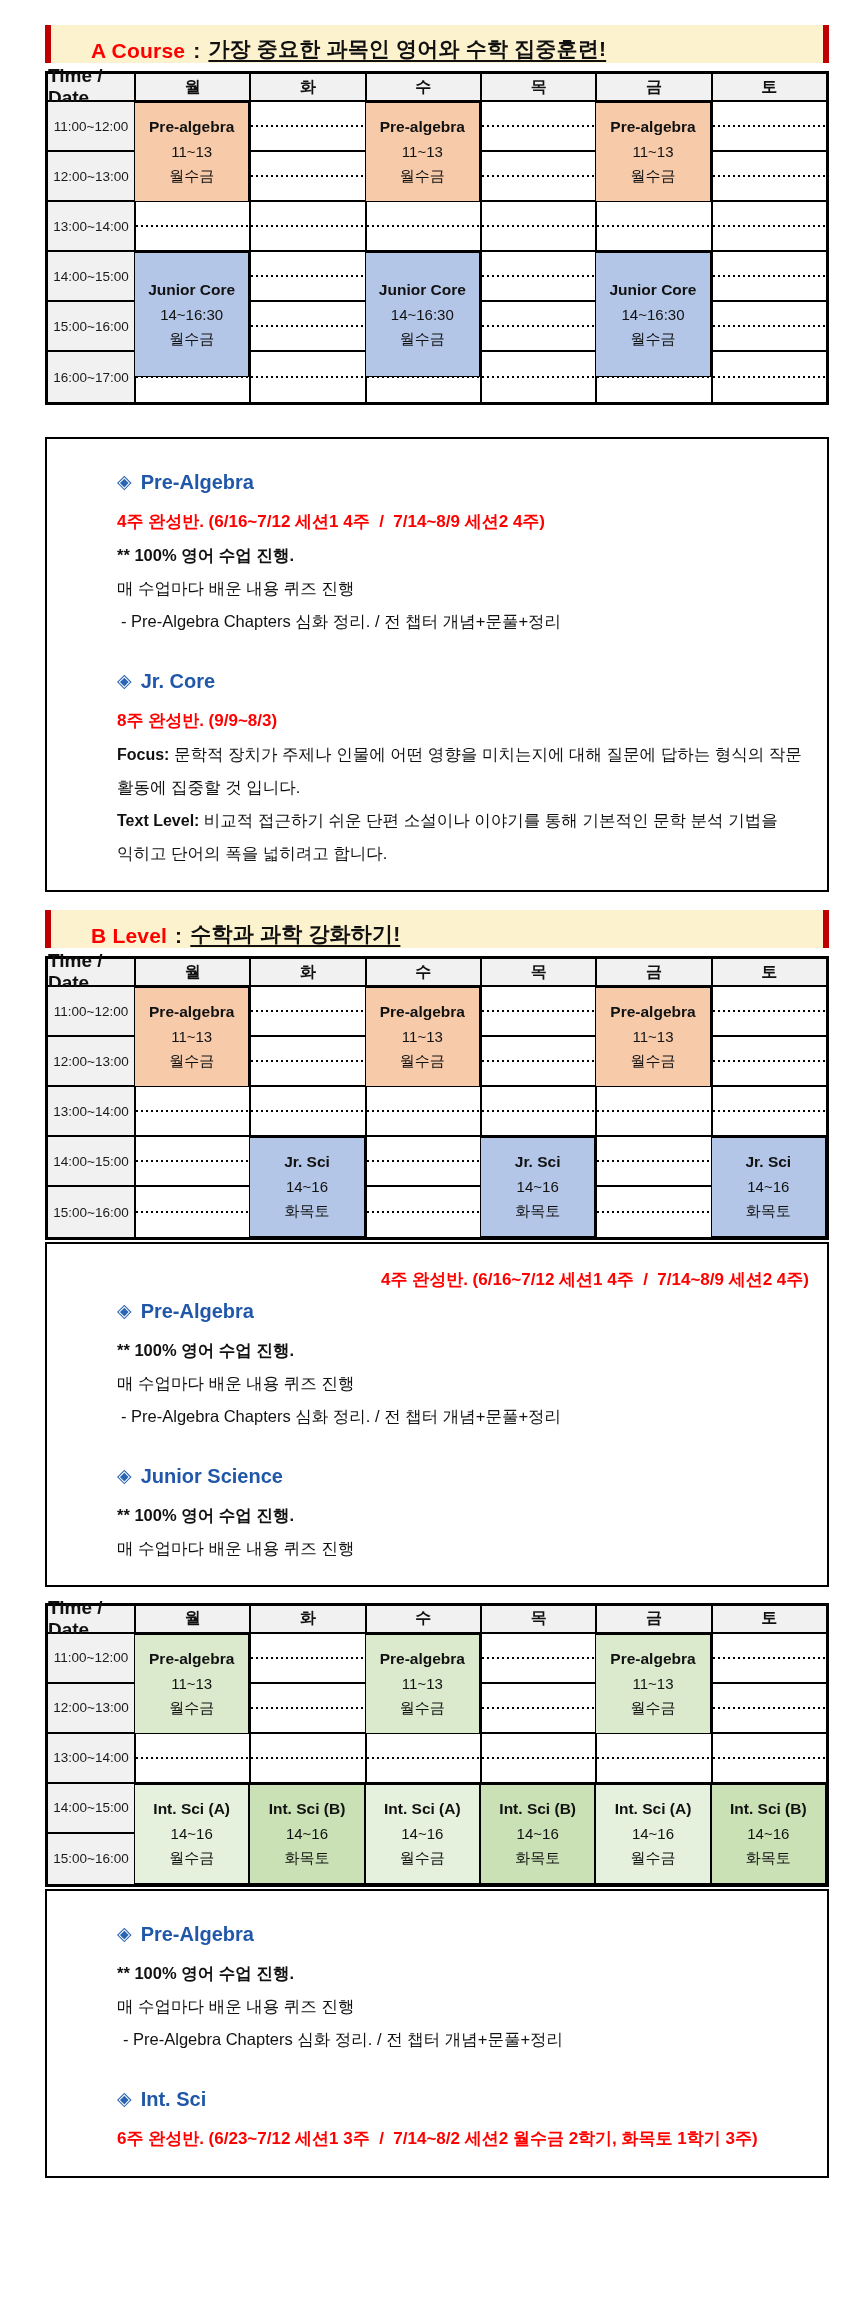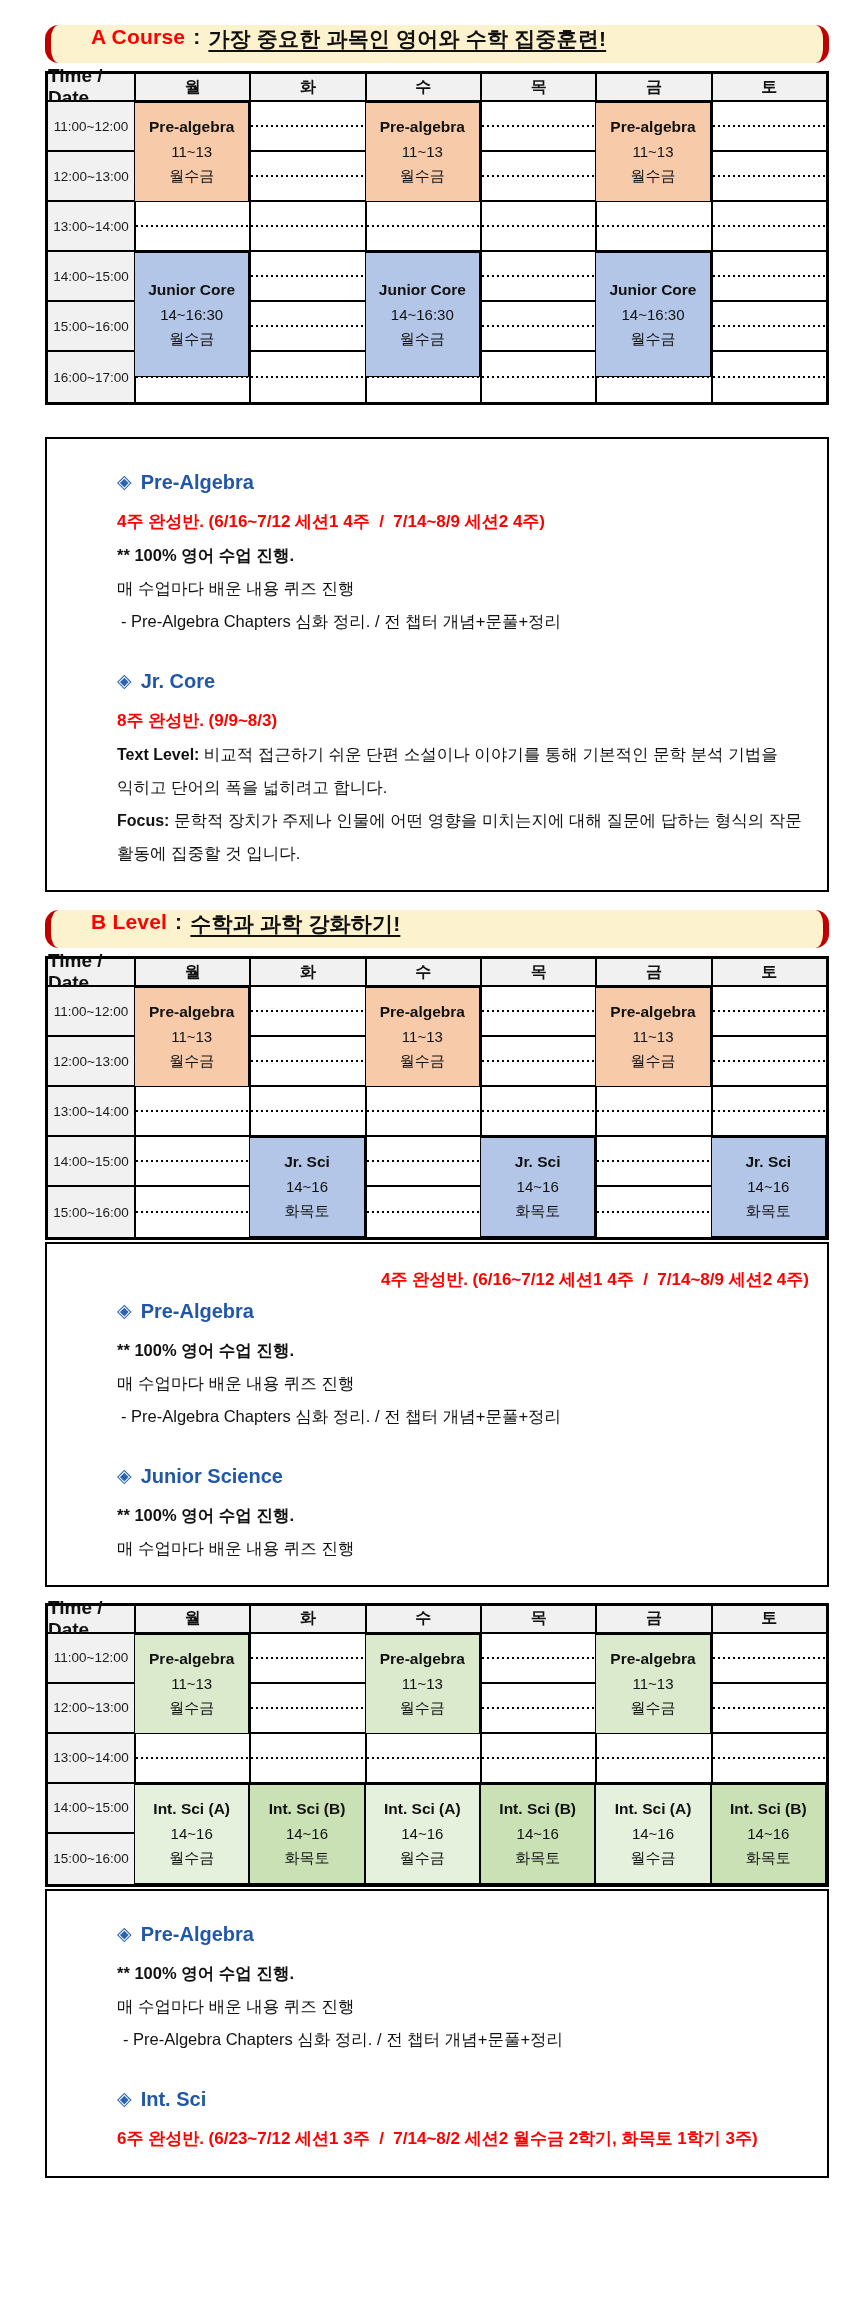--- a/index.html
+++ b/index.html
@@ -7,22 +7,22 @@
     width:850px;height:2304px;position:relative;
     font-family:"Liberation Sans","DejaVu Sans",sans-serif;
     color:#111;
   }
   .page{position:absolute;left:45px;top:25px;width:784px;}
 
   
   .band{
     box-sizing:border-box;width:784px;height:38px;margin-bottom:8px;
     background:#FCF2CE;border-left:6px solid #C00000;border-right:6px solid #C00000;
-    display:flex;align-items:flex-start;padding-left:40px;
-    font-size:21px;font-weight:bold;letter-spacing:.2px;border-radius:14px;
+    display:flex;align-items:flex-end;padding-left:40px;
+    font-size:21px;font-weight:bold;letter-spacing:.2px;
   }
   .band .clabel{color:#FF0000;}
   .band .colon{margin:0 8px;color:#111;}
   .band .ctitle{color:#111;text-decoration:underline;text-underline-offset:4px;text-decoration-thickness:2px;}
 
   
   .sched{
     box-sizing:border-box;width:784px;display:grid;
     grid-template-columns:86px repeat(6,1fr);
     border:3px solid #000;background:#fff;margin-bottom:2px;
@@ -174,24 +174,24 @@
       <div class="n-red">4주 완성반. (6/16~7/12 세션1 4주  /  7/14~8/9 세션2 4주)</div>
       <div class="n-bold">** 100% 영어 수업 진행.</div>
       <div class="n-text">매 수업마다 배운 내용 퀴즈 진행</div>
       <div class="n-text" style="padding-left: 4px;">- Pre-Algebra Chapters 심화 정리. / 전 챕터 개념+문풀+정리</div>
       <div class="n-spacer"></div>
       <div class="n-heading">
         <span class="dm">◈</span>
         <span>Jr. Core</span>
       </div>
       <div class="n-red">8주 완성반. (9/9~8/3)</div>
+      <div class="n-labeled"><b>Focus: </b><span class="pre">문학적 장치가 주제나 인물에 어떤 영향을 미치는지에 대해 질문에 답하는 형식의 작문
+활동에 집중할 것 입니다.</span></div>
       <div class="n-labeled"><b>Text Level: </b><span class="pre">비교적 접근하기 쉬운 단편 소설이나 이야기를 통해 기본적인 문학 분석 기법을
 익히고 단어의 폭을 넓히려고 합니다.</span></div>
-      <div class="n-labeled"><b>Focus: </b><span class="pre">문학적 장치가 주제나 인물에 어떤 영향을 미치는지에 대해 질문에 답하는 형식의 작문
-활동에 집중할 것 입니다.</span></div>
     </section>
 
   <div class="band">
     <span class="clabel">B Level</span>
     <span class="colon">:</span>
     <span class="ctitle">수학과 과학 강화하기!</span>
   </div>
 
   <div class="sched" id="table-b" style="grid-template-rows: 28px repeat(10, 25px);">
       <div class="h h0" style="grid-area: 1 / 1;">Time / Date</div>

